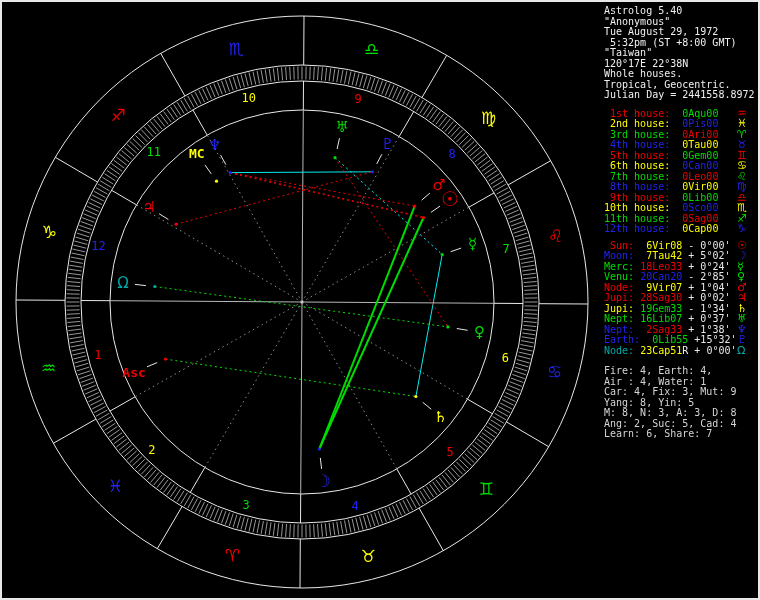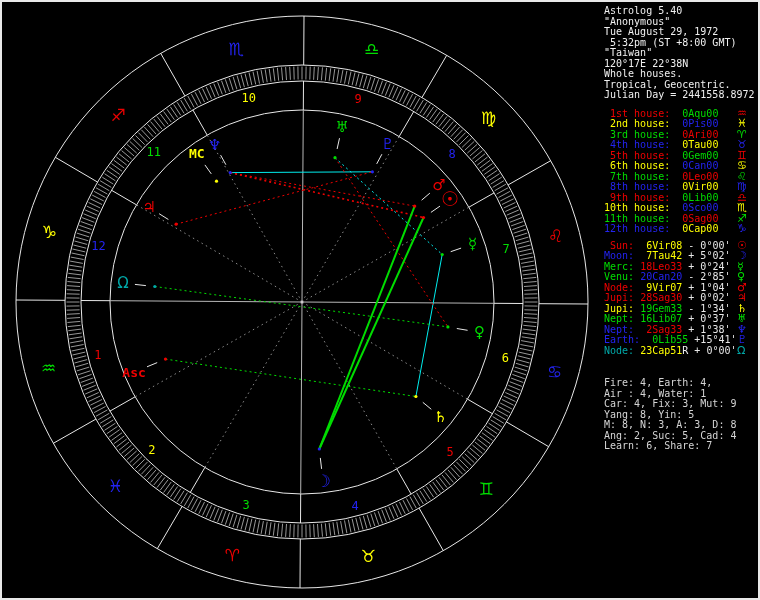--- a/index.html
+++ b/index.html
@@ -6,21 +6,21 @@
   .stage{position:relative;width:760px;height:600px;box-sizing:border-box;
          background:#000;border:2px solid #e8e8e8;overflow:hidden;
          font-family:"DejaVu Sans Mono",monospace}
   #wheel{position:absolute;left:0;top:0}
   .panel{position:absolute;left:602px;top:4px;width:156px}
   .pline{font:10px/10.5px "DejaVu Sans Mono",monospace;white-space:pre;color:#f0f0f0}
   .row{position:relative;white-space:pre;font:10px/10.5px "DejaVu Sans Mono",monospace;height:10.5px}
   .ic{position:absolute;left:133px;top:-1px;font:11px/12px "DejaVu Sans",sans-serif}
   #houses{margin-top:8px}
   #planets{margin-top:6px}
-  #stats{margin-top:22px}
+  #stats{margin-top:10px}
   .sline{color:#d4d4d4}
 </style>
 </head>
 <body>
 
 <div class="stage">
   <svg id="wheel" width="600" height="600" viewBox="0 0 600 600">
       <g>
         <line x1="522.5" y1="300.0" x2="535.5" y2="300.0" stroke="#d8d8d8" stroke-width="0.7"></line>
         <line x1="522.5" y1="303.9" x2="535.5" y2="304.1" stroke="#d8d8d8" stroke-width="0.7"></line>
@@ -532,21 +532,21 @@
     <div id="planets">
         <div class="row"><span style="color:#ee0000"> Sun:</span> <span style="color:#ffff00"> 6Vir08</span><span style="color:#f0f0f0"></span> <span style="color:#e8e8e8">- 0°00'</span><span class="ic" style="color:#ee0000">☉</span></div>
         <div class="row"><span style="color:#2323f0">Moon:</span> <span style="color:#ffff00"> 7Tau42</span><span style="color:#f0f0f0"></span> <span style="color:#e8e8e8">+ 5°02'</span><span class="ic" style="color:#2323f0">☽</span></div>
         <div class="row"><span style="color:#00dd00">Merc:</span> <span style="color:#ee0000">18Leo33</span><span style="color:#f0f0f0"></span> <span style="color:#e8e8e8">+ 0°24'</span><span class="ic" style="color:#00dd00">☿</span></div>
         <div class="row"><span style="color:#00dd00">Venu:</span> <span style="color:#2323f0">20Can20</span><span style="color:#f0f0f0"></span> <span style="color:#e8e8e8">- 2°85'</span><span class="ic" style="color:#00dd00">♀</span></div>
         <div class="row"><span style="color:#ee0000">Node:</span> <span style="color:#ffff00"> 9Vir07</span><span style="color:#f0f0f0"></span> <span style="color:#e8e8e8">+ 1°04'</span><span class="ic" style="color:#ee0000">♂</span></div>
         <div class="row"><span style="color:#ee0000">Jupi:</span> <span style="color:#ee0000">28Sag30</span><span style="color:#f0f0f0"></span> <span style="color:#e8e8e8">+ 0°02'</span><span class="ic" style="color:#ee0000">♃</span></div>
         <div class="row"><span style="color:#ffff00">Jupi:</span> <span style="color:#00dd00">19Gem33</span><span style="color:#f0f0f0"></span> <span style="color:#e8e8e8">- 1°34'</span><span class="ic" style="color:#ffff00">♄</span></div>
         <div class="row"><span style="color:#00dd00">Nept:</span> <span style="color:#00dd00">16Lib07</span><span style="color:#f0f0f0"></span> <span style="color:#e8e8e8">+ 0°37'</span><span class="ic" style="color:#00dd00">♅</span></div>
         <div class="row"><span style="color:#2323f0">Nept:</span> <span style="color:#ee0000"> 2Sag33</span><span style="color:#f0f0f0"></span> <span style="color:#e8e8e8">+ 1°38'</span><span class="ic" style="color:#2323f0">♆</span></div>
-        <div class="row"><span style="color:#2323f0">Earth:</span> <span style="color:#00dd00"> 0Lib55</span><span style="color:#f0f0f0"></span> <span style="color:#e8e8e8">+15°41'</span><span class="ic" style="color:#2323f0">♇</span></div>
+        <div class="row"><span style="color:#2323f0">Earth:</span> <span style="color:#00dd00"> 0Lib55</span><span style="color:#f0f0f0"></span> <span style="color:#e8e8e8">+15°32'</span><span class="ic" style="color:#2323f0">♇</span></div>
         <div class="row"><span style="color:#00a8a8">Node:</span> <span style="color:#ffff00">23Cap51</span><span style="color:#f0f0f0">R</span> <span style="color:#e8e8e8">+ 0°00'</span><span class="ic" style="color:#00a8a8">Ω</span></div>
       </div>
     <div id="stats">
         <div class="pline sline">Fire: 4, Earth: 4,</div>
         <div class="pline sline">Air : 4, Water: 1</div>
         <div class="pline sline">Car: 4, Fix: 3, Mut: 9</div>
         <div class="pline sline">Yang: 8, Yin: 5</div>
         <div class="pline sline">M: 8, N: 3, A: 3, D: 8</div>
         <div class="pline sline">Ang: 2, Suc: 5, Cad: 4</div>
         <div class="pline sline">Learn: 6, Share: 7</div>

